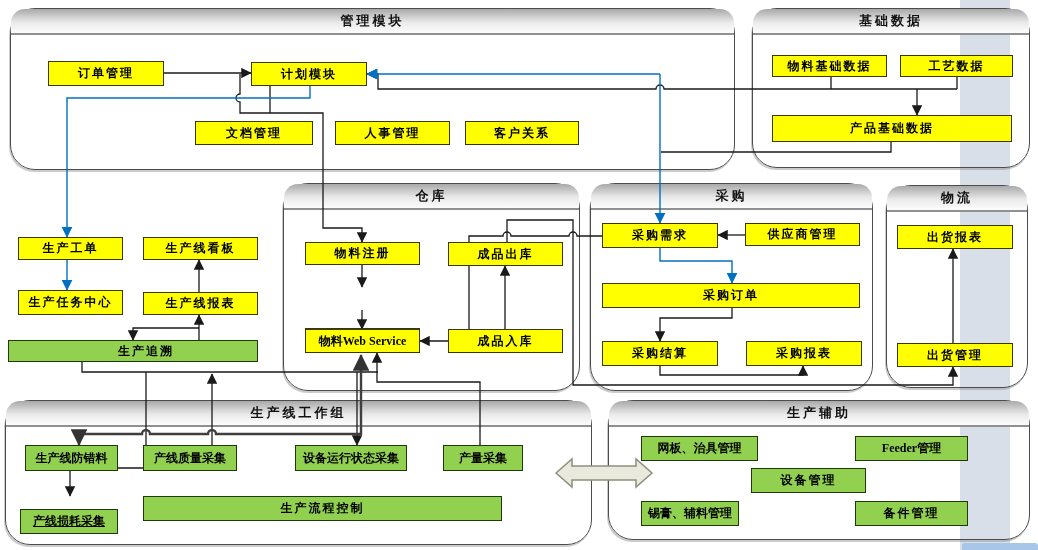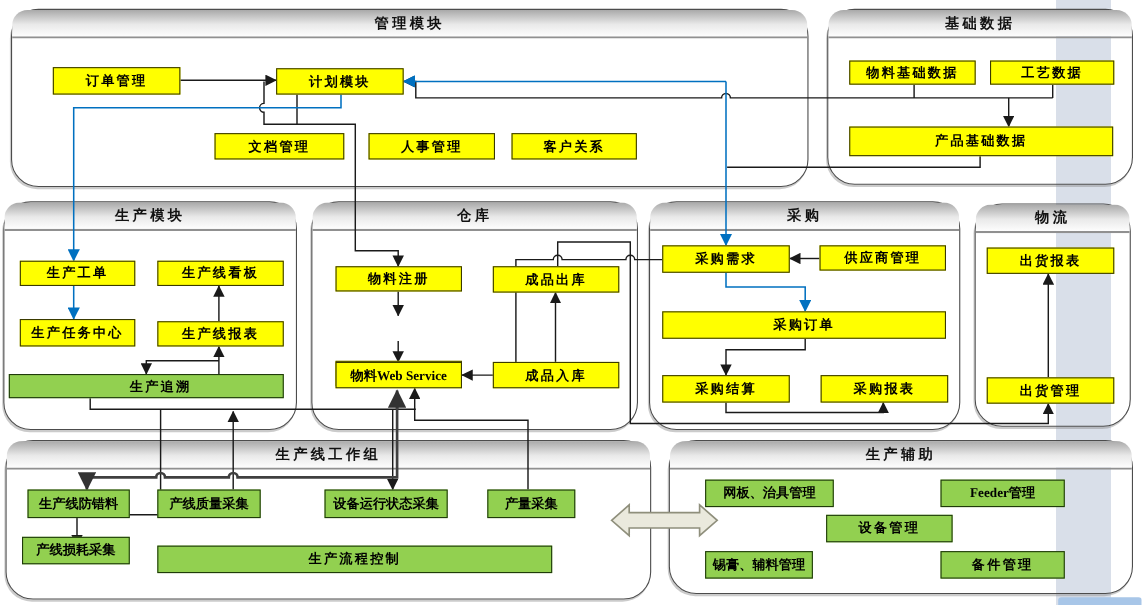--- a/index.html
+++ b/index.html
@@ -32,25 +32,20 @@
   <div class="wedge" style="left:962px;top:543px;width:76px;height:7px;background:#A8C6E8;border-radius:3px 3px 0 0;"></div>
 
   <div class="section" style="left:10px;top:8px;width:725px;height:162px;">
     <div class="titlebar">
       <span class="title">管理模块</span>
     </div>
   </div>
   <div class="section" style="left:752px;top:8px;width:278px;height:160px;">
     <div class="titlebar">
       <span class="title">基础数据</span>
-    </div>
-  </div>
-  <div class="section" style="left:3px;top:183px;width:267px;height:208px;">
-    <div class="titlebar">
-      <span class="title">生产模块</span>
     </div>
   </div>
   <div class="section" style="left:283px;top:183px;width:297px;height:208px;">
     <div class="titlebar">
       <span class="title">仓库</span>
     </div>
   </div>
   <div class="section" style="left:590px;top:183px;width:283px;height:208px;">
     <div class="titlebar">
       <span class="title">采购</span>
@@ -140,21 +135,21 @@
   <div class="node yellow" style="left:745px;top:223px;width:115px;height:23px;">供应商管理</div>
   <div class="node yellow" style="left:602px;top:283px;width:258px;height:25px;">采购订单</div>
   <div class="node yellow" style="left:602px;top:341px;width:116px;height:25px;">采购结算</div>
   <div class="node yellow" style="left:746px;top:341px;width:116px;height:25px;">采购报表</div>
   <div class="node yellow" style="left:897px;top:225px;width:116px;height:24px;">出货报表</div>
   <div class="node yellow" style="left:897px;top:343px;width:116px;height:24px;">出货管理</div>
   <div class="node green" style="left:25px;top:445px;width:93px;height:26px;letter-spacing:0;">生产线防错料</div>
   <div class="node green" style="left:143px;top:445px;width:94px;height:26px;letter-spacing:0;">产线质量采集</div>
   <div class="node green" style="left:295px;top:445px;width:112px;height:26px;letter-spacing:0;">设备运行状态采集</div>
   <div class="node green" style="left:443px;top:445px;width:80px;height:26px;letter-spacing:0;">产量采集</div>
-  <div class="node green" style="left:20px;top:488px;width:98px;height:25px;letter-spacing:0;">产线损耗采集</div>
+  <div class="node green" style="left:20px;top:509px;width:98px;height:25px;letter-spacing:0;text-decoration:underline;">产线损耗采集</div>
   <div class="node green" style="left:143px;top:496px;width:359px;height:25px;">生产流程控制</div>
   <div class="node green" style="left:641px;top:436px;width:117px;height:25px;letter-spacing:0;">网板、治具管理</div>
   <div class="node green" style="left:855px;top:436px;width:113px;height:25px;letter-spacing:0;">Feeder管理</div>
   <div class="node green" style="left:751px;top:468px;width:115px;height:25px;">设备管理</div>
   <div class="node green" style="left:641px;top:501px;width:98px;height:25px;letter-spacing:0;">锡膏、辅料管理</div>
   <div class="node green" style="left:855px;top:501px;width:113px;height:25px;">备件管理</div>
 
 </div>
 
 </body></html>

